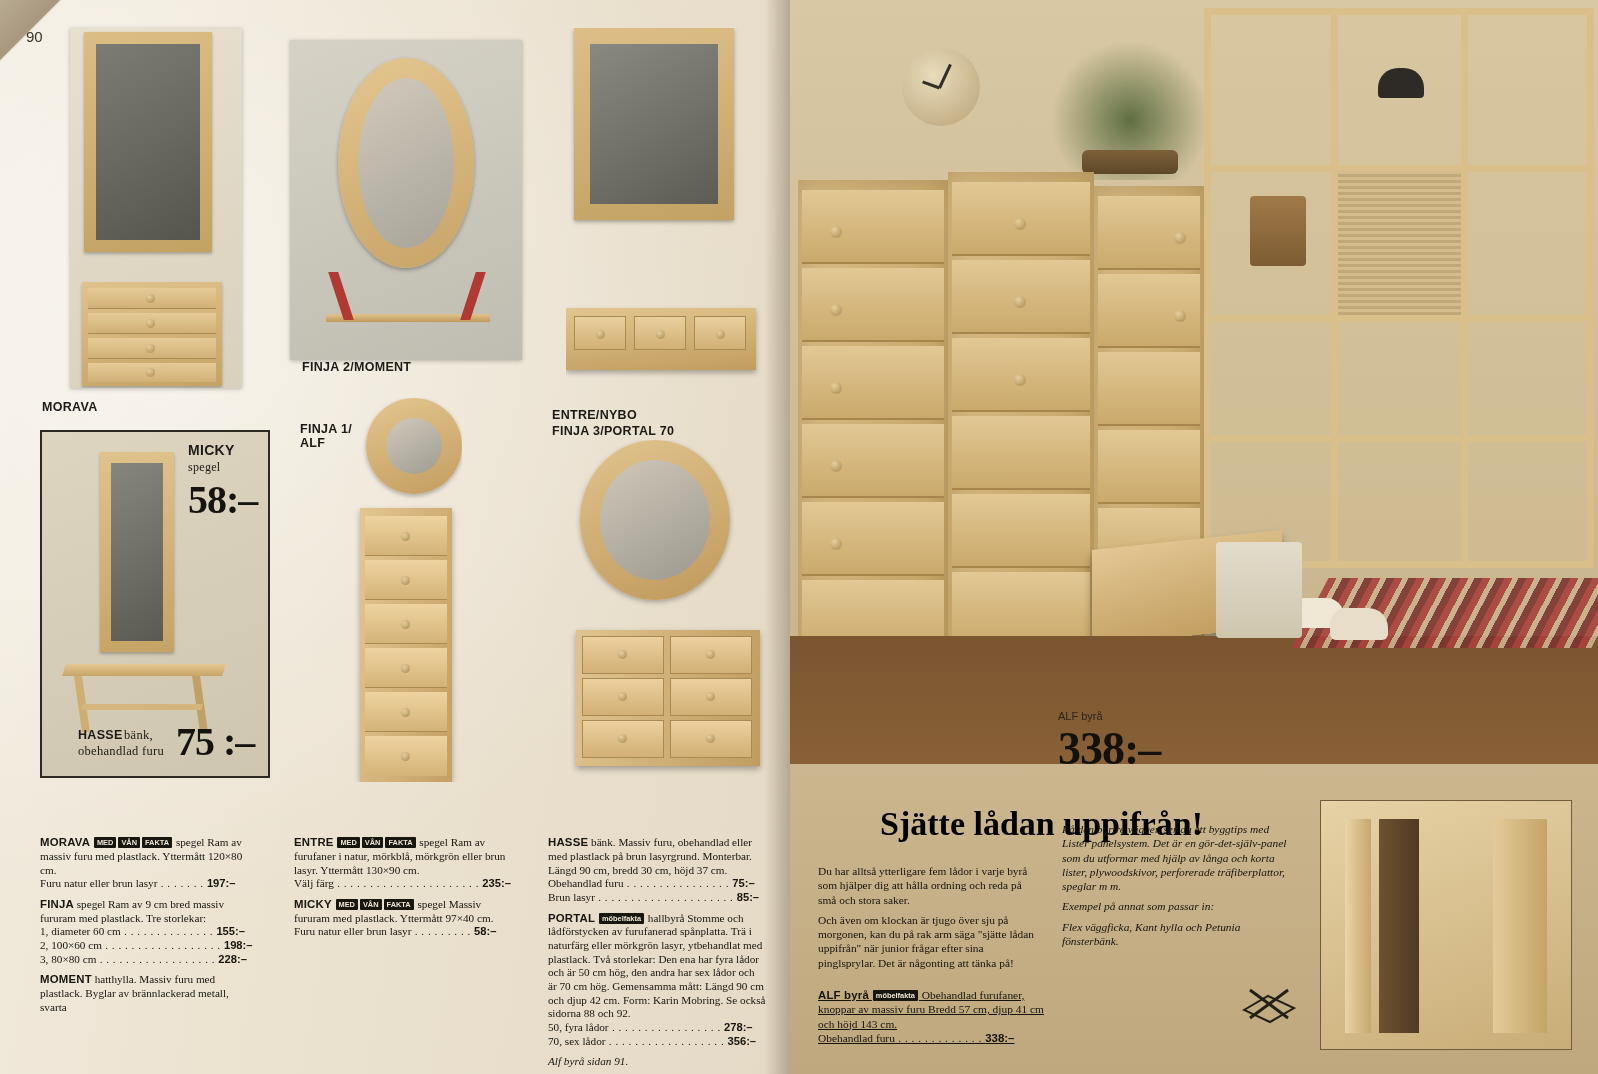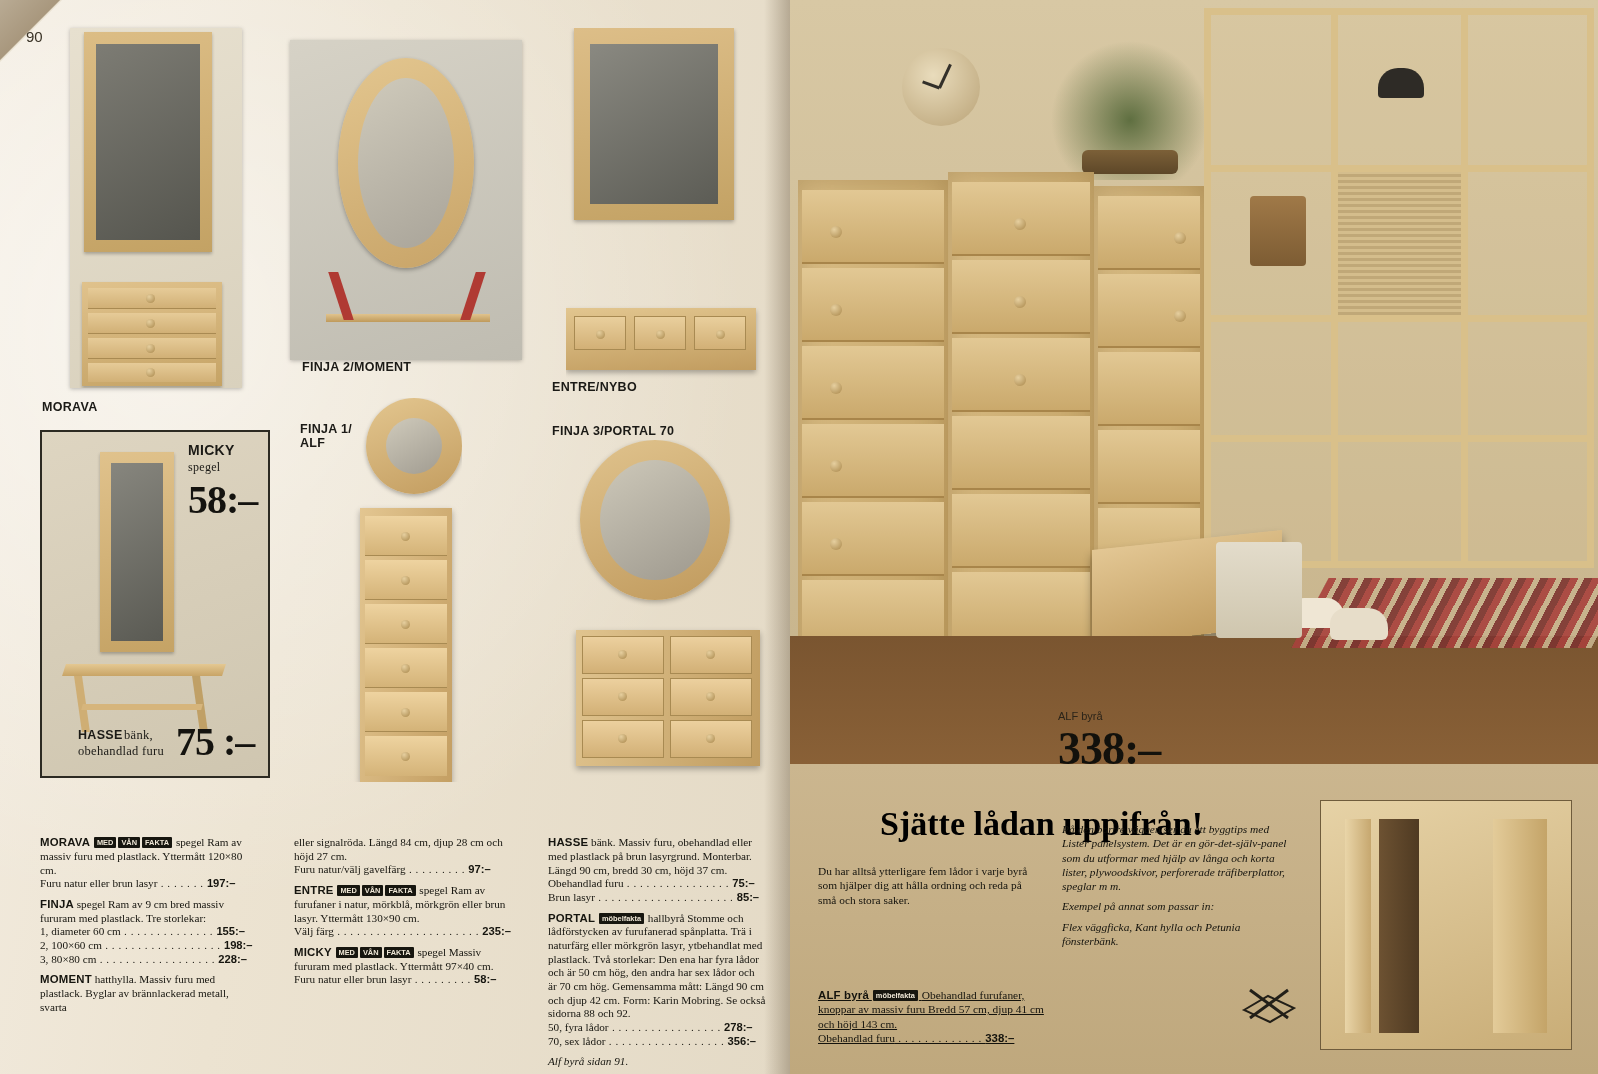--- a/index.html
+++ b/index.html
@@ -154,21 +154,21 @@
       </div>
       <div style="position:absolute;left:0;top:280px;width:190px;height:62px;background:linear-gradient(175deg,#e2c68f,#c19c5f);box-shadow:0 3px 5px rgba(0,0,0,.28);">
         <div style="position:absolute;left:8px;top:8px;width:52px;height:34px;background:linear-gradient(180deg,#e9cf9d,#d2b076);border:1px solid #a88a52;"></div>
         <div class="knob" style="left:30px;top:22px;"></div>
         <div style="position:absolute;left:68px;top:8px;width:52px;height:34px;background:linear-gradient(180deg,#e9cf9d,#d2b076);border:1px solid #a88a52;"></div>
         <div class="knob" style="left:90px;top:22px;"></div>
         <div style="position:absolute;left:128px;top:8px;width:52px;height:34px;background:linear-gradient(180deg,#e9cf9d,#d2b076);border:1px solid #a88a52;"></div>
         <div class="knob" style="left:150px;top:22px;"></div>
       </div>
     </div>
-    <div class="cap-label" style="left:552px; top:380px;">ENTRE/NYBO</div>
+    <div class="cap-label" style="left:552px; top:408px;">ENTRE/NYBO</div>
 
     <div class="cap-label" style="left:552px; top:424px;">FINJA 3/PORTAL 70</div>
 
     <div class="cap-label" style="left:300px; top:422px; white-space:pre-line;">FINJA 1/
 ALF</div>
 
     <div class="photo" style="left:40px; top:430px; width:230px; height:348px; background:linear-gradient(160deg,#ded5c1,#cfc6b0); border:2px solid #2c2a22;">
       <div style="position:absolute;left:58px;top:20px;width:74px;height:200px;background:linear-gradient(170deg,#e0c28c,#c5a365);box-shadow:0 2px 3px rgba(0,0,0,.25);">
         <div style="position:absolute;inset:11px;background:linear-gradient(150deg,#87867e,#5a5a53);"></div>
       </div>
@@ -230,21 +230,20 @@
       </div>
     </div>
 
     <div class="cols">
       <div class="col" id="col1">
           <p><span class="nm">MORAVA</span> <span class="tagmini">MED</span><span class="tagmini">VÅN</span><span class="tagmini">FAKTA</span> <span>spegel  Ram av massiv furu med plastlack. Yttermått 120×80 cm.</span><br><span>Furu natur eller brun lasyr<span class="dots"> . . . . . . . </span><span class="pr">197:–</span></span></p>
           <p><span class="nm">FINJA</span> <span>spegel  Ram av 9 cm bred massiv fururam med plastlack. Tre storlekar:</span><br><span>1, diameter 60 cm<span class="dots"> . . . . . . . . . . . . . . </span><span class="pr">155:–</span></span><br><span>2, 100×60 cm<span class="dots"> . . . . . . . . . . . . . . . . . . </span><span class="pr">198:–</span></span><br><span>3, 80×80 cm<span class="dots"> . . . . . . . . . . . . . . . . . . </span><span class="pr">228:–</span></span></p>
           <p><span class="nm">MOMENT</span> <span>hatthylla. Massiv furu med plastlack. Byglar av brännlackerad metall, svarta</span></p>
         </div>
       <div class="col" id="col2">
-          <p><span>eller signalröda. Längd 84 cm, djup 28 cm och höjd 27 cm.</span><br><span>Furu natur/välj gavelfärg<span class="dots"> . . . . . . . . . </span><span class="pr">97:–</span></span></p>
           <p><span class="nm">ENTRE</span> <span class="tagmini">MED</span><span class="tagmini">VÅN</span><span class="tagmini">FAKTA</span> <span>spegel  Ram av furufaner i natur, mörkblå, mörkgrön eller brun lasyr. Yttermått 130×90 cm.</span><br><span>Välj färg<span class="dots"> . . . . . . . . . . . . . . . . . . . . . . </span><span class="pr">235:–</span></span></p>
           <p><span class="nm">MICKY</span> <span class="tagmini">MED</span><span class="tagmini">VÅN</span><span class="tagmini">FAKTA</span> <span>spegel  Massiv fururam med plastlack. Yttermått 97×40 cm.</span><br><span>Furu natur eller brun lasyr<span class="dots"> . . . . . . . . . </span><span class="pr">58:–</span></span></p>
         </div>
       <div class="col" id="col3">
           <p><span class="nm">HASSE</span> <span>bänk. Massiv furu, obehandlad eller med plastlack på brun lasyrgrund. Monterbar. Längd 90 cm, bredd 30 cm, höjd 37 cm.</span><br><span>Obehandlad furu<span class="dots"> . . . . . . . . . . . . . . . . </span><span class="pr">75:–</span></span><br><span>Brun lasyr<span class="dots"> . . . . . . . . . . . . . . . . . . . . . </span><span class="pr">85:–</span></span></p>
           <p><span class="nm">PORTAL</span> <span class="tagmini">möbelfakta</span> <span>hallbyrå  Stomme och lådförstycken av furufanerad spånplatta. Trä i naturfärg eller mörkgrön lasyr, ytbehandlat med plastlack. Två storlekar: Den ena har fyra lådor och är 50 cm hög, den andra har sex lådor och är 70 cm hög. Gemensamma mått: Längd 90 cm och djup 42 cm. Form: Karin Mobring. Se också sidorna 88 och 92.</span><br><span>50, fyra lådor<span class="dots"> . . . . . . . . . . . . . . . . . </span><span class="pr">278:–</span></span><br><span>70, sex lådor<span class="dots"> . . . . . . . . . . . . . . . . . . </span><span class="pr">356:–</span></span></p>
           <p class="italic">Alf byrå sidan 91.</p>
         </div>
     </div>
   </div>
@@ -325,20 +324,21 @@
 
     <div class="alf-tag" style="left:268px; top:710px;">ALF byrå</div>
     <div class="price-338" style="left:268px; top:722px;">338:–</div>
 
     <div class="banner"></div>
 
     <h1 class="headline" style="left:90px; top:782px;">Sjätte lådan uppifrån!</h1>
 
     <div class="rtext" id="rbodyleft" style="left:28px; top:864px; width:222px;">
         <p>Du har alltså ytterligare fem lådor i varje byrå som hjälper dig att hålla ordning och reda på små och stora saker.</p>
+        <p>Och även om klockan är tjugo över sju på morgonen, kan du på rak arm säga "sjätte lådan uppifrån" när junior frågar efter sina pinglsprylar. Det är någonting att tänka på!</p>
       </div>
 
     <div class="rtext" id="alfentry" style="left:28px; top:988px; width:230px;text-decoration:underline;">
         <p><span class="nm">ALF byrå</span> <span class="tagmini">möbelfakta</span> <span>Obehandlad furufaner, knoppar av massiv furu  Bredd 57 cm, djup 41 cm och höjd 143 cm.</span><br><span>Obehandlad furu<span class="dots"> . . . . . . . . . . . . . </span><span class="pr">338:–</span></span></p>
       </div>
 
     <div class="rtext it" id="rbodyright" style="left:272px; top:822px; width:232px;font-style:italic;">
         <p>På den bortre väggen ser du ett byggtips med Lister panelsystem. Det är en gör-det-själv-panel som du utformar med hjälp av långa och korta lister, plywoodskivor, perforerade träfiberplattor, speglar m m.</p>
         <p>Exempel på annat som passar in:</p>
         <p>Flex väggficka, Kant hylla och Petunia fönsterbänk.</p>

